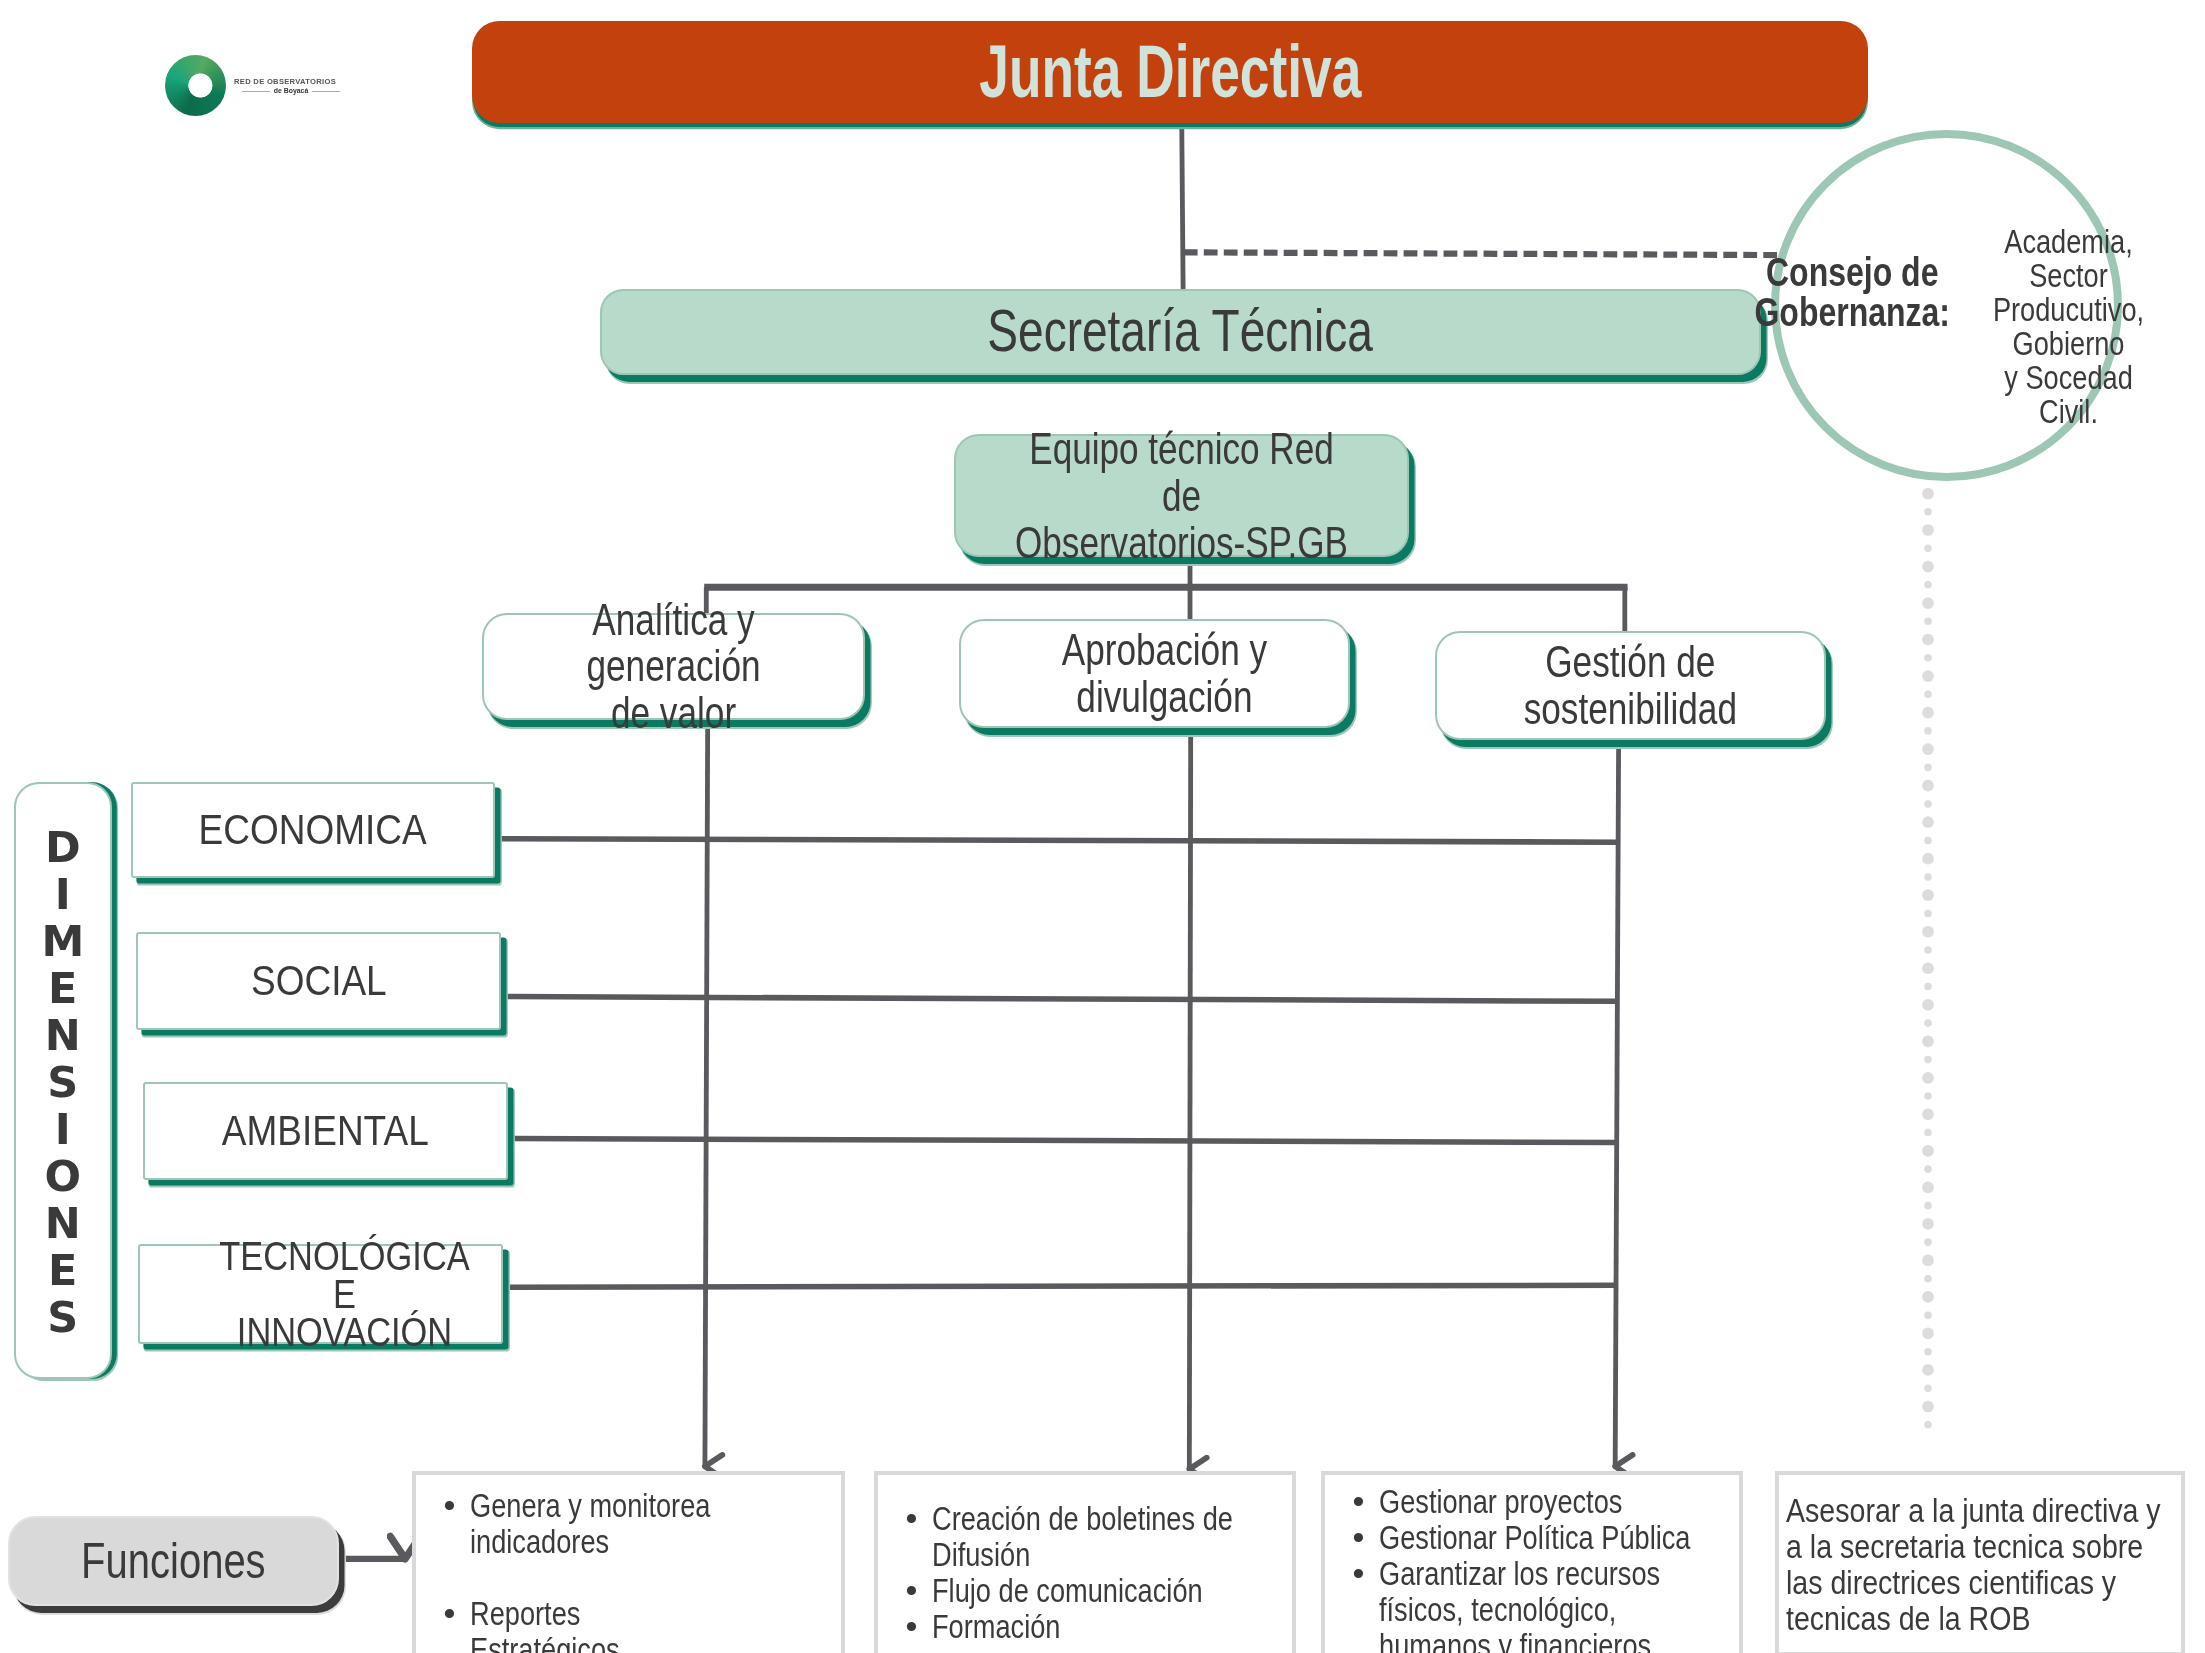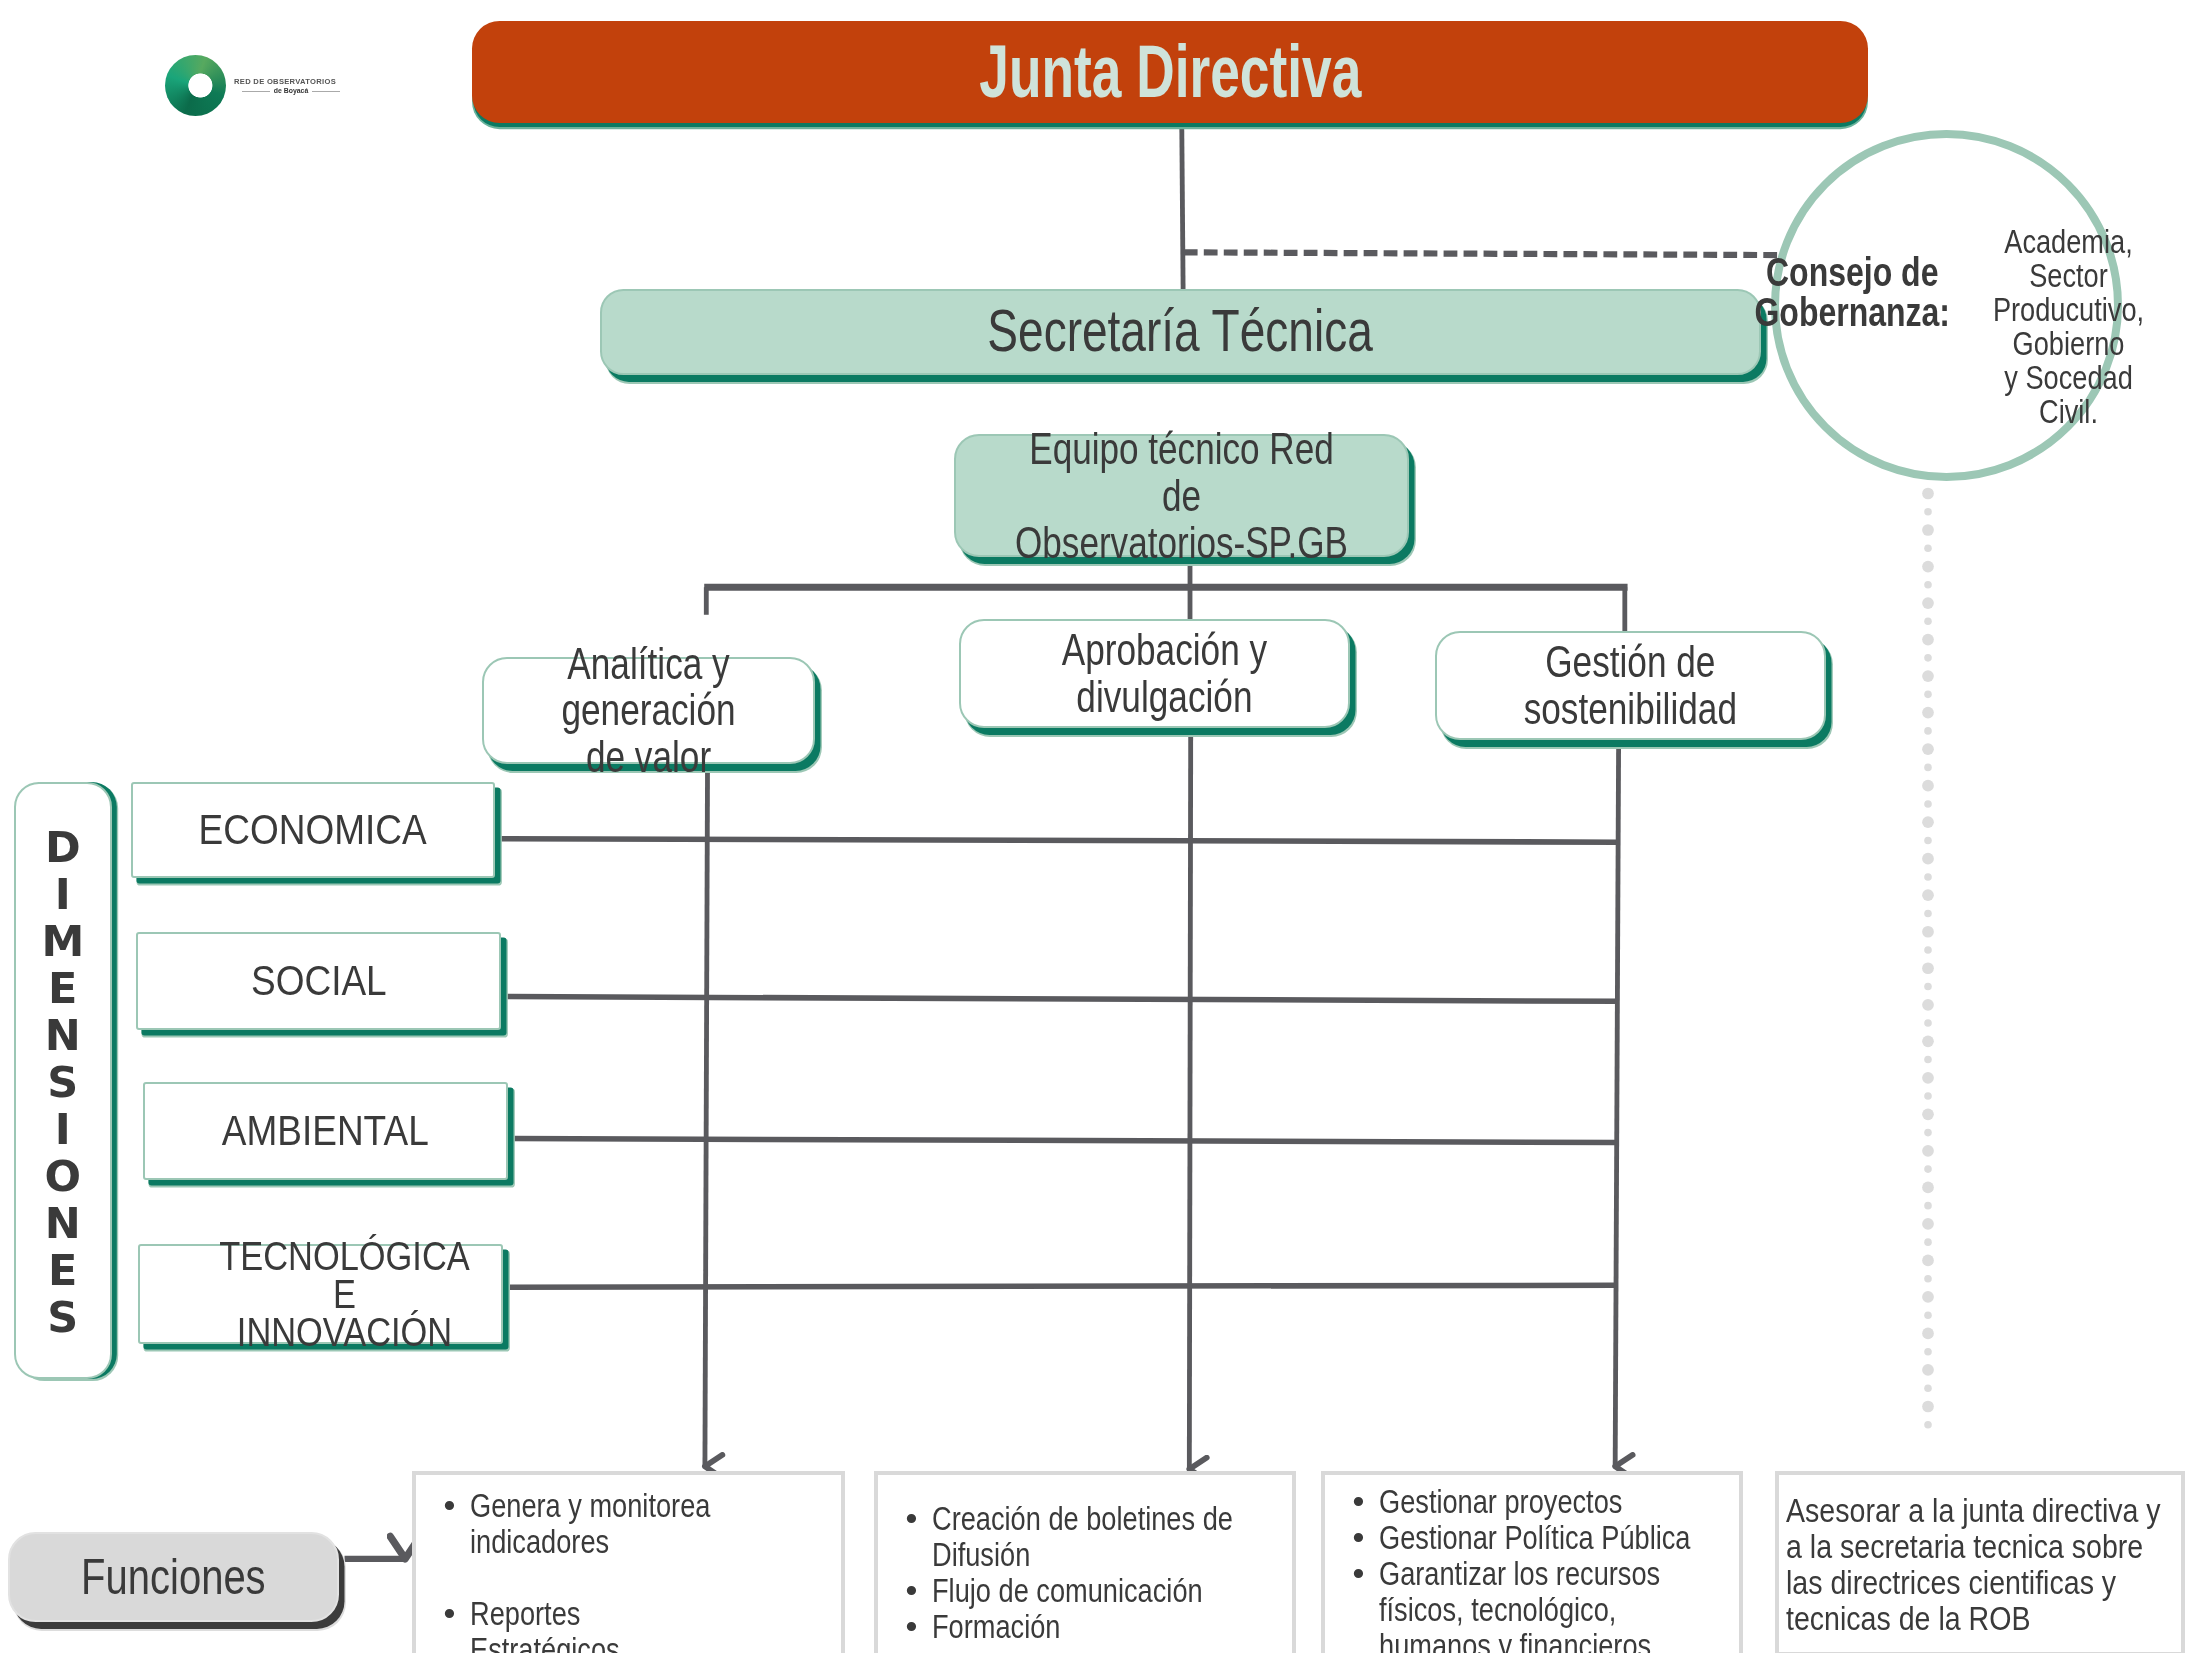--- a/index.html
+++ b/index.html
@@ -38,41 +38,41 @@
 
   
   #equipo { left: 954px; top: 434px; width: 455px; height: 123px; background: #b8dacb; border: 2.8px solid #9cc7b5;
             border-radius: 25px; box-shadow: 5.5px 6.9px 0 0 #0b7a62, 6.2px 8.3px 0 0.7px #9cc7b5; }
   #equipo .cond { font-size: 45px; color: #3a3a3a; white-space: pre-line; transform: scaleX(0.78); }
 
   
   .area { background: #ffffff; border: 2.8px solid #9cc7b5; border-radius: 25px;
           box-shadow: 5.5px 6.9px 0 0 #0b7a62, 6.2px 8.3px 0 0.7px #9cc7b5; }
   .area .cond { font-size: 44px; color: #3a3a3a; white-space: pre-line; transform: scaleX(0.8); }
-  #area-0 { left: 482px; top: 613px; width: 333px; height: 107px; margin-top: 44px; }
+  #area-0 { left: 482px; top: 613px; width: 383px; height: 107px; }
   #area-1 { left: 959px; top: 619px; width: 391px; height: 109px; padding-left: 20px; }
   #area-2 { left: 1435px; top: 631px; width: 391px; height: 109px; }
 
   
   #dimensiones { left: 13.8px; top: 782px; width: 98px; height: 597px; background: #fff; border: 2.8px solid #9cc7b5;
                  border-radius: 25px; box-shadow: 4.8px 0 0 0 #0b7a62, 5.5px 1.4px 0 0.7px #9cc7b5; flex-direction: column; justify-content: flex-start; padding-top: 40px; }
   #dimensiones .letter { display: block; font-size: 43px; font-weight: bold; color: #3a3a3a; line-height: 47px; font-family: "DejaVu Sans", sans-serif; }
 
   .dim { background: #fff; border: 2.8px solid #9cc7b5; border-radius: 3px;
          box-shadow: 5.5px 5.5px 0 0 #0b7a62, 6.2px 6.9px 0 0.7px #9cc7b5; }
   .dim .cond { font-size: 43px; color: #3a3a3a; white-space: pre-line; transform: scaleX(0.86); }
   #dim-0 { left: 131px; top: 782px; width: 364px; height: 96px; }
   #dim-1 { left: 136px; top: 932px; width: 365px; height: 98px; }
   #dim-2 { left: 143px; top: 1082px; width: 365px; height: 98px; }
   #dim-3 { left: 138px; top: 1244px; width: 365px; height: 100px; padding-left: 48px; }
   #dim-3 .cond { font-size: 40px; line-height: 0.95; }
 
   
   #funciones { left: 8.3px; top: 1516px; width: 331px; height: 90px; background: #d9d9d9; border: 2.1px solid #e2e2e2;
-               border-radius: 27.6px; box-shadow: 5.5px 6.9px 0 0 #3c3c3c, 6.2px 8.3px 0 0.7px #dddddd; margin-top: 16px; }
+               border-radius: 27.6px; box-shadow: 5.5px 6.9px 0 0 #3c3c3c, 6.2px 8.3px 0 0.7px #dddddd; }
   #funciones .cond { font-size: 50px; color: #3a3a3a; transform: scaleX(0.8); }
 
   .func { position: absolute; box-sizing: border-box; z-index: 2; background: #fff; border: 4.1px solid #d9d9d9;
           font-size: 34px; color: #3a3a3a; line-height: 36px; overflow: hidden; }
   .func ul { margin: 0; padding: 0; list-style: none; }
   .func li { position: relative; padding-left: 54px; }
   .func li::before { content: "•"; position: absolute; left: 27.6px; top: 0; }
   .func .txt { display: inline-block; transform: scaleX(0.8); transform-origin: left center; white-space: pre-line; width: 125%; }
   #func-0 { left: 412px; top: 1471px; width: 433px; height: 194px; padding-top: 12.4px; }
   #func-1 { left: 874px; top: 1471px; width: 422px; height: 189px; padding-top: 25px; }

